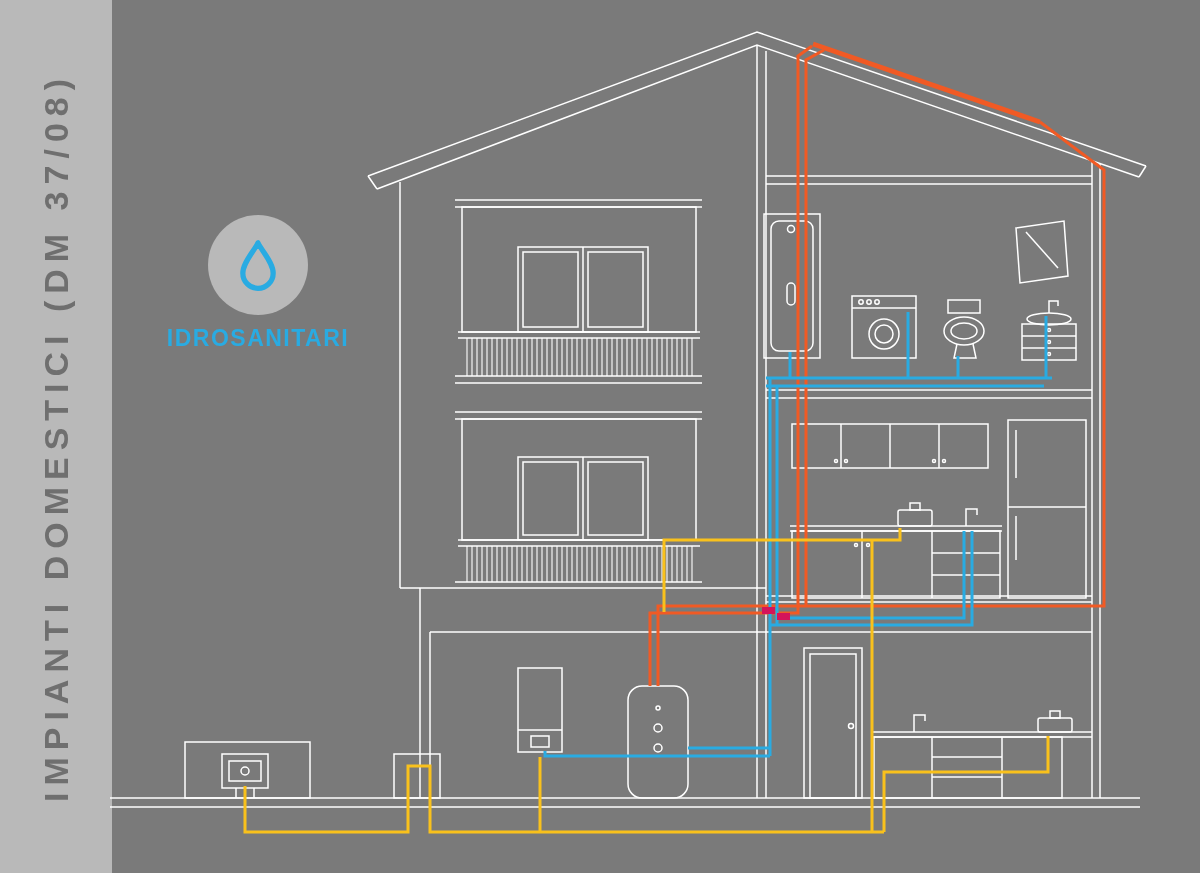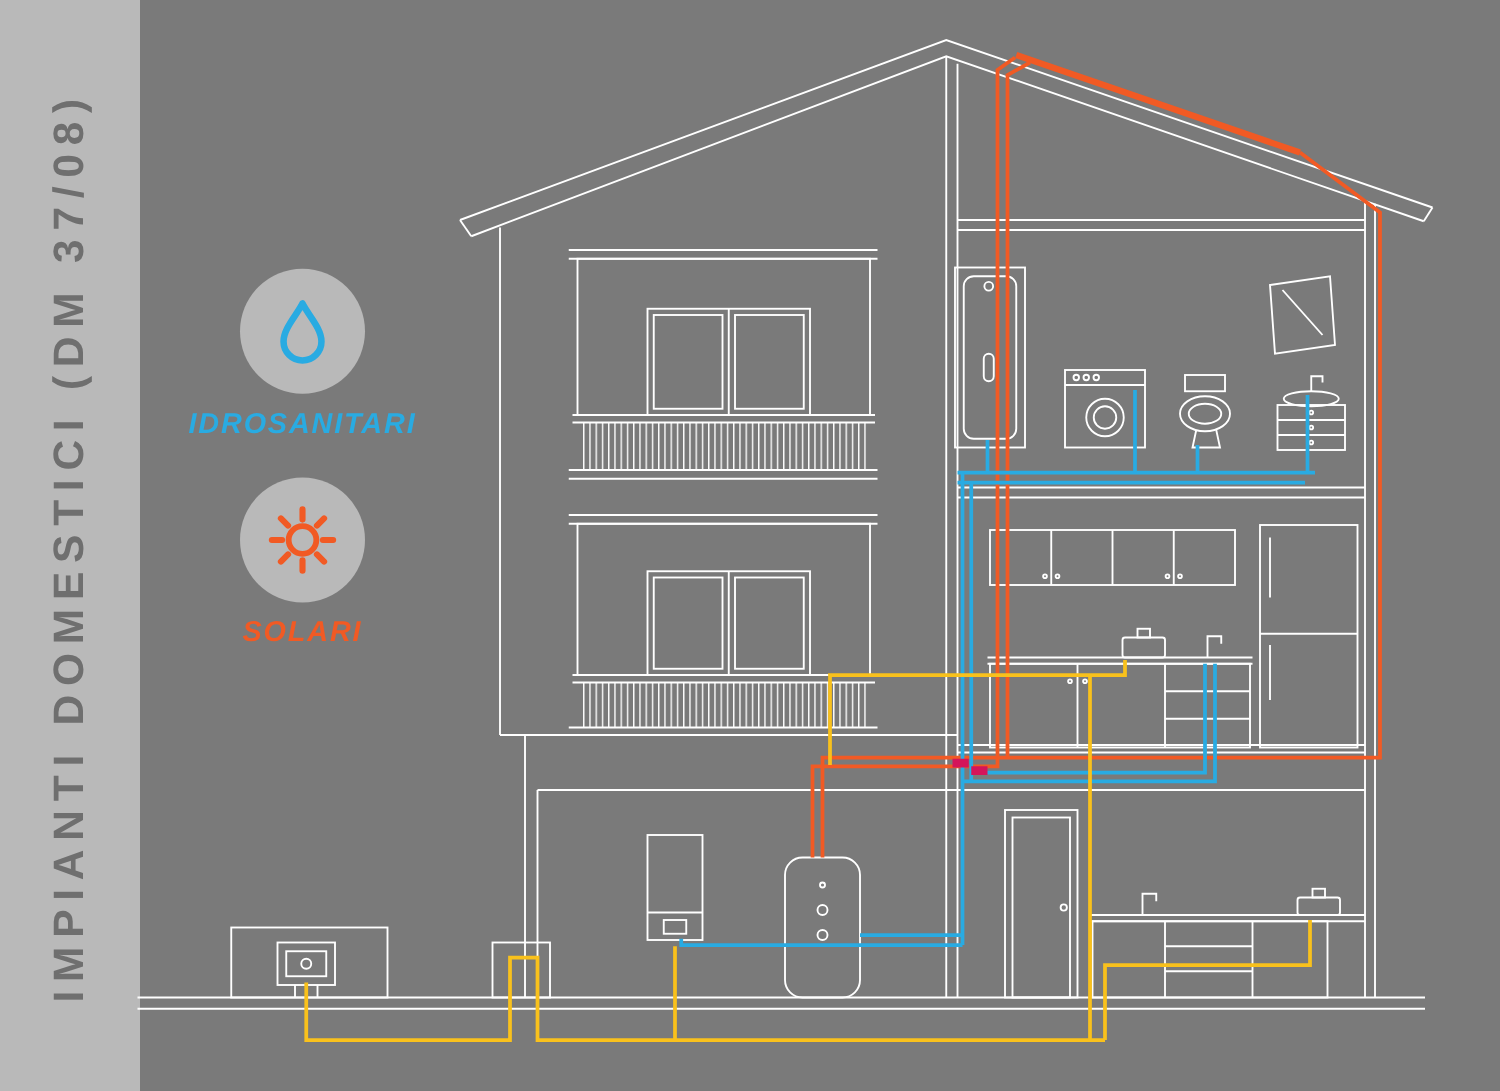--- a/index.html
+++ b/index.html
@@ -22,21 +22,21 @@
     position:absolute;left:0;top:0;width:112px;height:873px;
     background:var(--c-strip);
   }
   .vertical-title{
     position:absolute;top:50%;left:50%;
     transform:translate(-50%,-50%) rotate(-90deg);
     white-space:nowrap;
     font-weight:bold;font-size:34px;letter-spacing:7px;
     color:var(--c-title_text);
   }
-  .legend{position:absolute;left:112px;top:0;width:260px;height:873px;font-style:italic;}
+  .legend{position:absolute;left:128px;top:0;width:260px;height:873px;}
   .legend-item{position:absolute;left:0;width:260px;text-align:center;}
   .legend-item.i0{top:215px;}
   .legend-item.i1{top:382px;}
   .legend-item.i2{top:535px;}
   .legend-circle{
     width:100px;height:100px;border-radius:50%;
     background:var(--c-strip);
     margin:0 auto;display:flex;align-items:center;justify-content:center;
   }
   .legend-label{
@@ -67,38 +67,20 @@
 
   <div class="legend">
     <div class="legend-item i0">
       <div class="legend-circle">
         <svg width="56" height="56" viewBox="0 0 48 48" fill="none">
           <path class="icon-stroke-blue" stroke-width="4.5" stroke-linejoin="round" d="M24,5 C20,13 11,22 11,31 a13,13 0 0 0 26,0 C37,22 28,13 24,5 Z"></path>
         </svg>
       </div>
       <div class="legend-label idro">IDROSANITARI</div>
     </div>
-    <div class="legend-item i1">
-      <div class="legend-circle">
-        <svg width="56" height="56" viewBox="0 0 48 48" fill="none" stroke-linecap="round">
-          <circle class="icon-stroke-orange" stroke-width="4" cx="24" cy="24" r="9.5"></circle>
-          <g class="icon-stroke-orange" stroke-width="4.2">
-            <line x1="24" y1="3" x2="24" y2="10"></line>
-            <line x1="24" y1="38" x2="24" y2="45"></line>
-            <line x1="3" y1="24" x2="10" y2="24"></line>
-            <line x1="38" y1="24" x2="45" y2="24"></line>
-            <line x1="33.9" y1="14.1" x2="38.8" y2="9.2"></line>
-            <line x1="14.1" y1="14.1" x2="9.2" y2="9.2"></line>
-            <line x1="33.9" y1="33.9" x2="38.8" y2="38.8"></line>
-            <line x1="14.1" y1="33.9" x2="9.2" y2="38.8"></line>
-          </g>
-        </svg>
-      </div>
-      <div class="legend-label sol">SOLARI</div>
-    </div>
   </div>
 
   <svg class="house" width="1200" height="873" viewBox="0 0 1200 873">
     <defs>
       <pattern id="balusters" width="5" height="10" patternUnits="userSpaceOnUse">
         <line x1="2" y1="0" x2="2" y2="10" stroke="#ffffff" stroke-width="1.1"></line>
       </pattern>
     </defs>
 
     <g class="wl">

